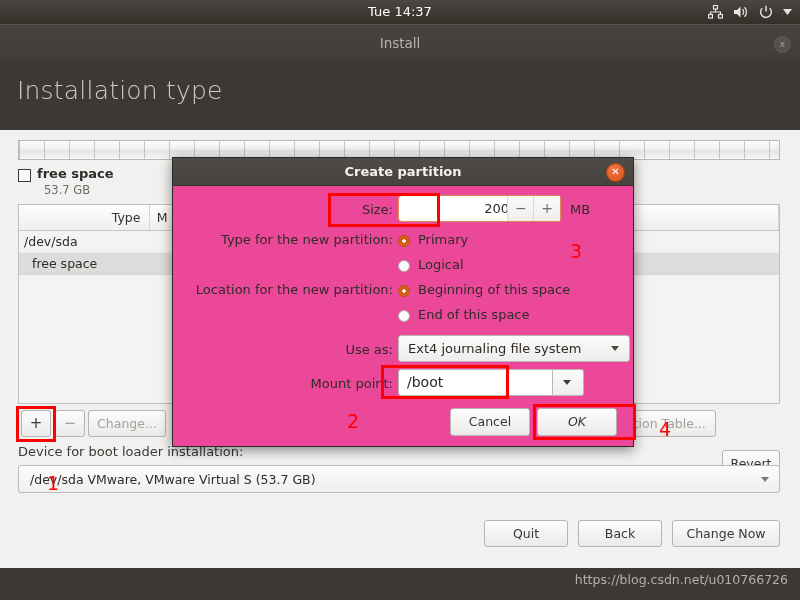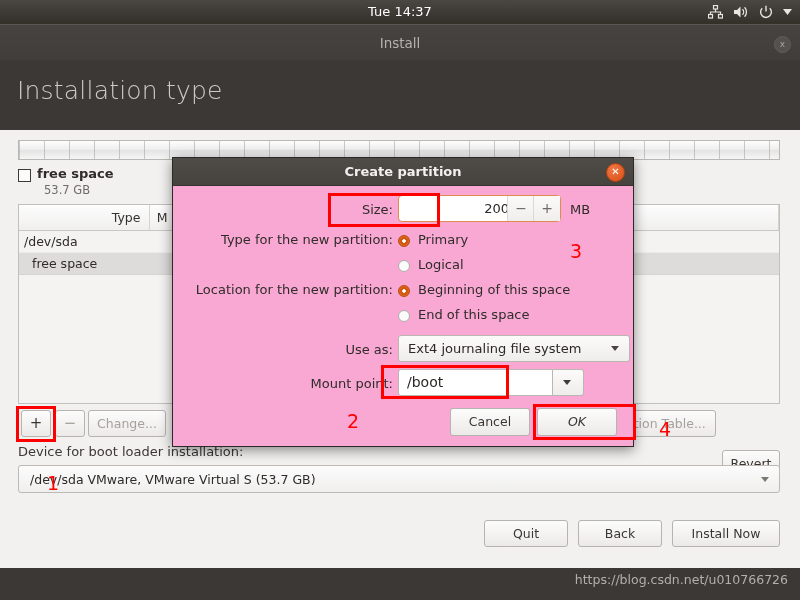--- a/index.html
+++ b/index.html
@@ -195,21 +195,21 @@
   #watermark {
     position: absolute; right: 12px; top: 572px;
     font-size: 12.5px; color: #b3afab;
     font-family: "DejaVu Sans", "Liberation Sans", sans-serif;
   }
 
   
   #dialog {
     position: absolute; left: 172px; top: 157px;
     width: 462px; height: 290px;
-    background: #f9a8d4;
+    background: #ec4899;
     border: 1px solid #2c2a27;
     box-shadow: 0 3px 12px rgba(0,0,0,0.45);
     box-sizing: border-box;
   }
   #dlg-titlebar {
     position: absolute; left: 0; top: 0; width: 100%; height: 27px;
     background: linear-gradient(to bottom, #4f4b47 0%, #46423e 100%);
     border-bottom: 1px solid #36322f;
   }
   #dlg-title {
@@ -430,21 +430,21 @@
     <div id="btn-revert" class="btn">Revert</div>
 
     <div id="bootloader-label">Device for boot loader installation:</div>
     <div id="bootloader-combo">
       <div id="bootloader-value">/dev/sda VMware, VMware Virtual S (53.7 GB)</div>
       <div id="bootloader-arrow"></div>
     </div>
 
     <div id="btn-quit" class="btn navbtn">Quit</div>
     <div id="btn-back" class="btn navbtn">Back</div>
-    <div id="btn-install" class="btn navbtn">Install Now</div>
+    <div id="btn-install" class="btn navbtn">Change Now</div>
   </div>
 
   <div id="dialog">
     <div id="dlg-titlebar">
       <div id="dlg-title">Create partition</div>
       <div id="dlg-close">✕</div>
     </div>
 
     <div id="lbl-size" class="dlg-label">Size:</div>
     <div id="size-spin">

